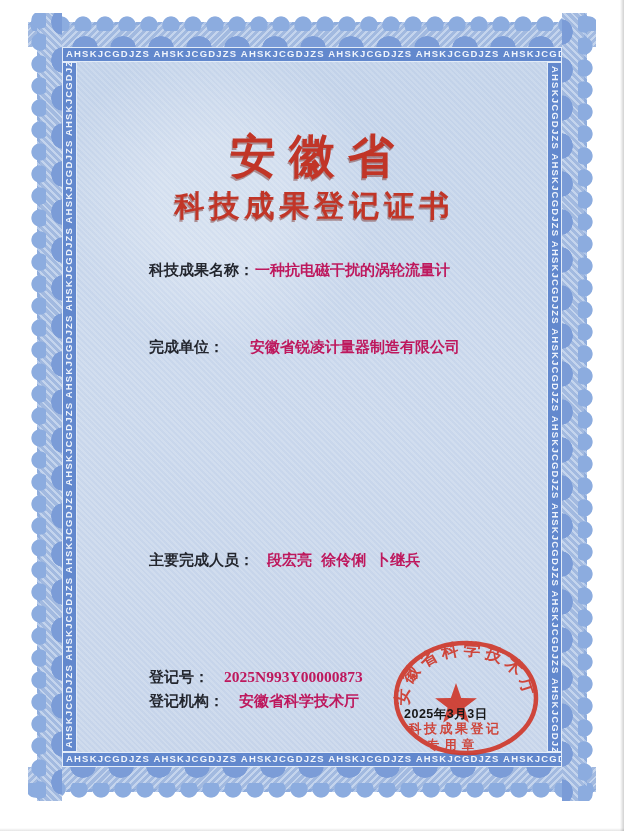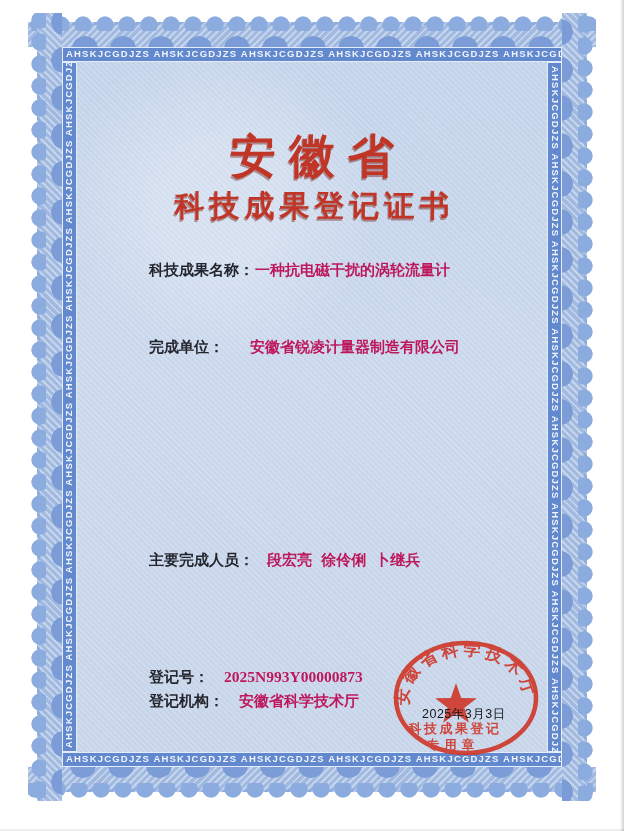--- a/index.html
+++ b/index.html
@@ -64,21 +64,21 @@
   .val-regno{left:212px;font-family:"Liberation Serif", serif;font-size:15.5px;}
   .val-agency{left:227px;}
   
   .seal{position:absolute;left:392px;top:640px;width:148px;height:118px;z-index:6;}
   .seal svg{opacity:.93;}
   .seal-arc-text{font-family:"Liberation Serif", serif;font-weight:bold;font-size:17px;fill:#cf3b2e;}
   .seal-line1{font-family:"Liberation Serif", serif;font-weight:bold;font-size:13px;fill:#cf3b2e;letter-spacing:2.5px;}
   .seal-line2{font-family:"Liberation Serif", serif;font-weight:bold;font-size:12.5px;fill:#cf3b2e;letter-spacing:5px;}
   .seal-date{
     position:absolute;left:404px;top:706px;z-index:7;
-    font-size:12.5px;font-weight:normal;color:#161616;letter-spacing:.5px;margin-left:18px;
+    font-size:12.5px;font-weight:bold;color:#161616;letter-spacing:.5px;
   }
   
   .edge-right{position:absolute;right:0;top:0;width:4px;height:831px;
     background:linear-gradient(to right, rgba(0,0,0,0), rgba(0,0,0,.18));}
   .edge-bottom{position:absolute;left:0;bottom:0;width:624px;height:3px;
     background:linear-gradient(to bottom, rgba(0,0,0,0), rgba(0,0,0,.10));}
 </style>
 </head>
 <body>
 

